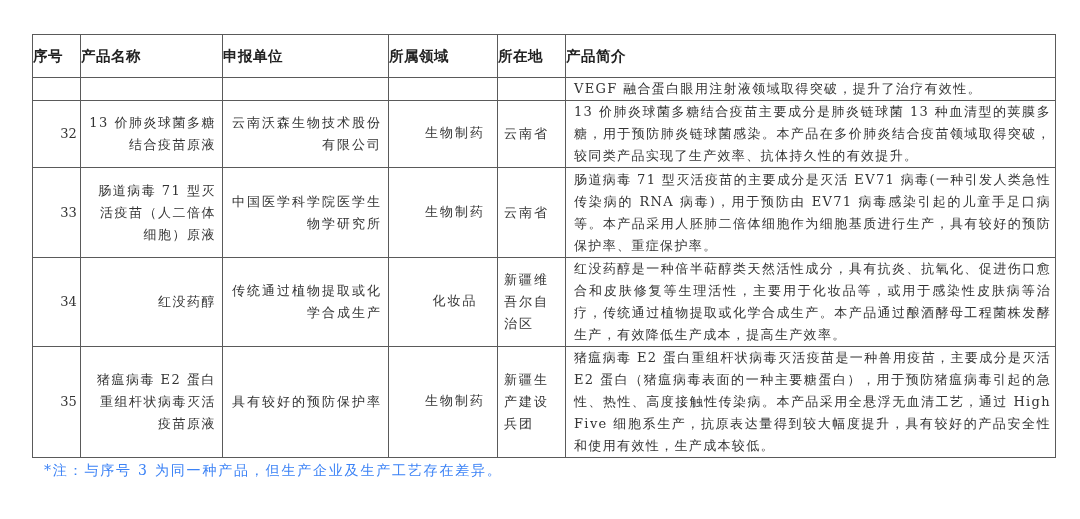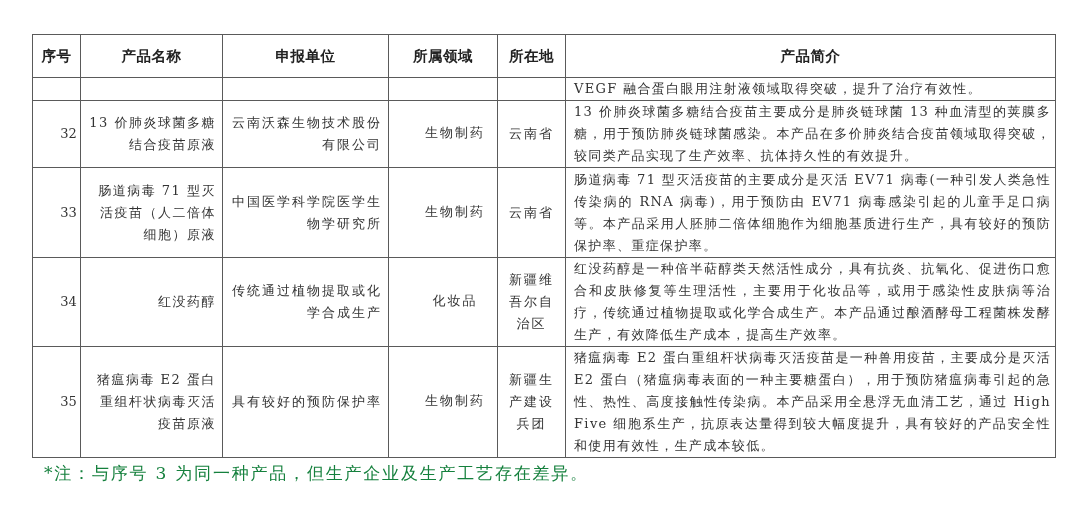--- a/index.html
+++ b/index.html
@@ -26,46 +26,46 @@
     .doc-table th, .doc-table td {
       border: 1px solid #5a5a5a;
       padding: 0;
       vertical-align: middle;
     }
     .doc-table th {
       height: 42px;
       font-size: 14.5px;
       font-weight: bold;
       color: #222;
-      text-align: center;
+      text-align: left;
       letter-spacing: 0.5px;
     }
     .doc-table td {
       font-size: 13px;
       line-height: 22px;
       color: #333;
       padding-left: 24px;
     }
     .c-no { text-align: center; }
     .c-name { text-align: right; padding-left: 8px !important; padding-right: 6px !important; letter-spacing: 1.5px; }
     .c-unit { text-align: right; padding-left: 8px !important; padding-right: 6px !important; letter-spacing: 2px; }
     .c-field { text-align: center; letter-spacing: 2px; font-family: Liberation Mono, monospace; }
-    .c-loc { text-align: center; letter-spacing: 2px; padding: 0 6px !important; }
+    .c-loc { text-align: left; letter-spacing: 2px; padding: 0 6px !important; }
     .c-desc { text-align: left; padding-left: 8px !important; padding-right: 4px !important; letter-spacing: 1.35px; text-align: justify; }
     .row-partial td { height: 22px; margin-top: 37px; }
     .row-32 td { height: 66px; }
     .row-33 td { height: 89px; }
     .row-34 td { height: 88px; }
     .row-35 td { height: 109px; }
     .footnote {
       position: absolute;
       left: 44px;
       top: 462px;
-      font-size: 17px;
-      color: #15803d;
+      font-size: 14px;
+      color: #3b82f6;
       letter-spacing: 1.8px;
     }
   </style>
 </head>
 <body>
 
 <table class="doc-table">
   <colgroup>
     <col style="width:48px">
     <col style="width:142px">

